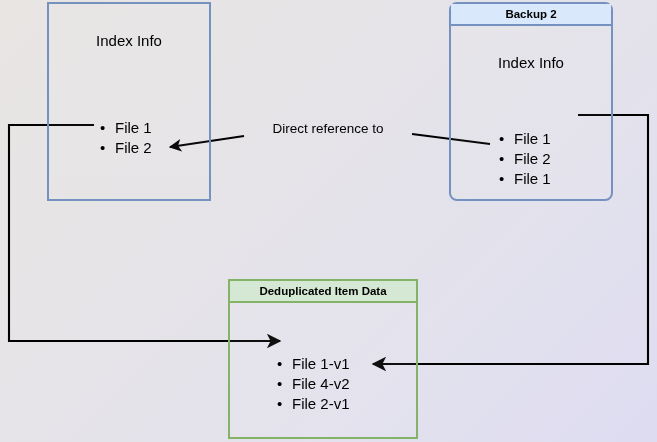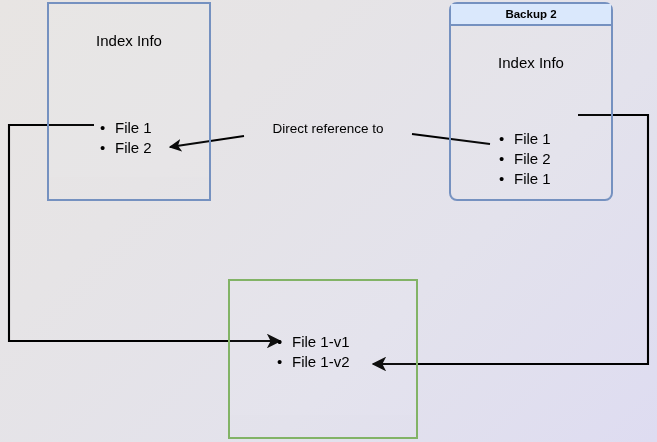--- a/index.html
+++ b/index.html
@@ -177,24 +177,26 @@
       <div class="index-title">Index Info</div>
       <ul class="file-list" id="backup2-files">
         <li>File 1</li>
         <li>File 2</li>
         <li>File 1</li>
       </ul>
     </div>
   </div>
 
   <div class="node node-green" id="dedup">
+    <div class="node-header">Deduplicated Item Data</div>
     <div class="node-body">
       <ul class="file-list" id="dedup-files">
         <li>File 1-v1</li>
-        <li>File 1-v2</li>
+        <li>File 4-v2</li>
+        <li>File 2-v1</li>
       </ul>
     </div>
   </div>
 
   <div class="edge-label">
     <div>Direct reference to</div>
   </div>
 
 </div>
 

